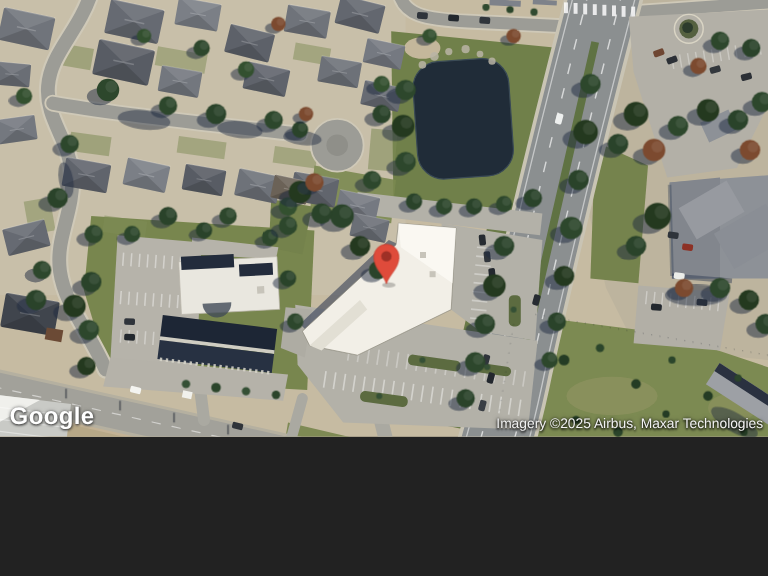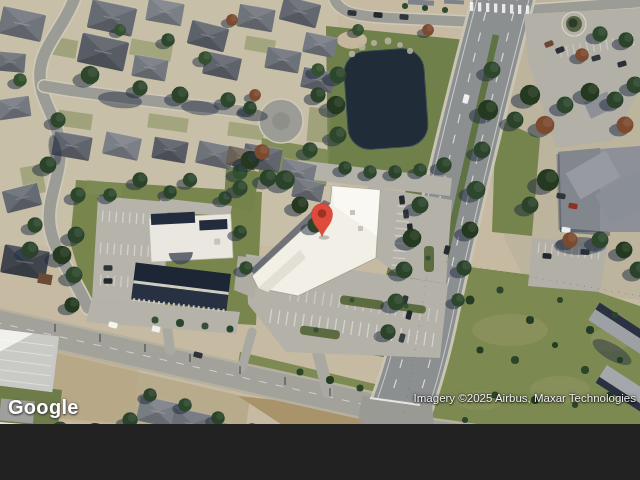--- a/index.html
+++ b/index.html
@@ -1,22 +1,22 @@
 <!DOCTYPE html>
 <html><head>
 <meta charset="utf-8">
 <style>
   html,body{margin:0;padding:0;background:#222;}
-  .map-wrap{position:relative;width:640px;height:424px;overflow:hidden;
+  .map-wrap{position:relative;width:640px;height:364px;overflow:hidden;
     font-family:"Liberation Sans",sans-serif;background:#c6bba2;}
   .map-wrap svg{display:block}
   .logo{position:absolute;left:8px;bottom:5px;color:#fff;font-size:20px;font-weight:600;
     letter-spacing:.3px;
     text-shadow:0 1px 2px rgba(60,60,60,.85),0 0 3px rgba(80,80,80,.7),1px 1px 2px rgba(0,0,0,.35);}
-  .attribution{position:absolute;right:4px;bottom:20px;color:#f2f2f2;font-size:11.5px;
+  .attribution{position:absolute;right:4px;bottom:4px;color:#f2f2f2;font-size:11.5px;
     text-shadow:0 0 2px rgba(0,0,0,.9),0 1px 2px rgba(0,0,0,.8),0 0 4px rgba(0,0,0,.5);}
 </style>
 </head>
 <body>
 
 <div class="map-wrap">
 <svg width="640" height="480" viewBox="0 0 640 480" aria-hidden="true">
   <defs>
     <g id="tree">
       <ellipse cx="-6" cy="5" rx="10" ry="6.5" fill="#1e2a3f" opacity="0.5"></ellipse>

